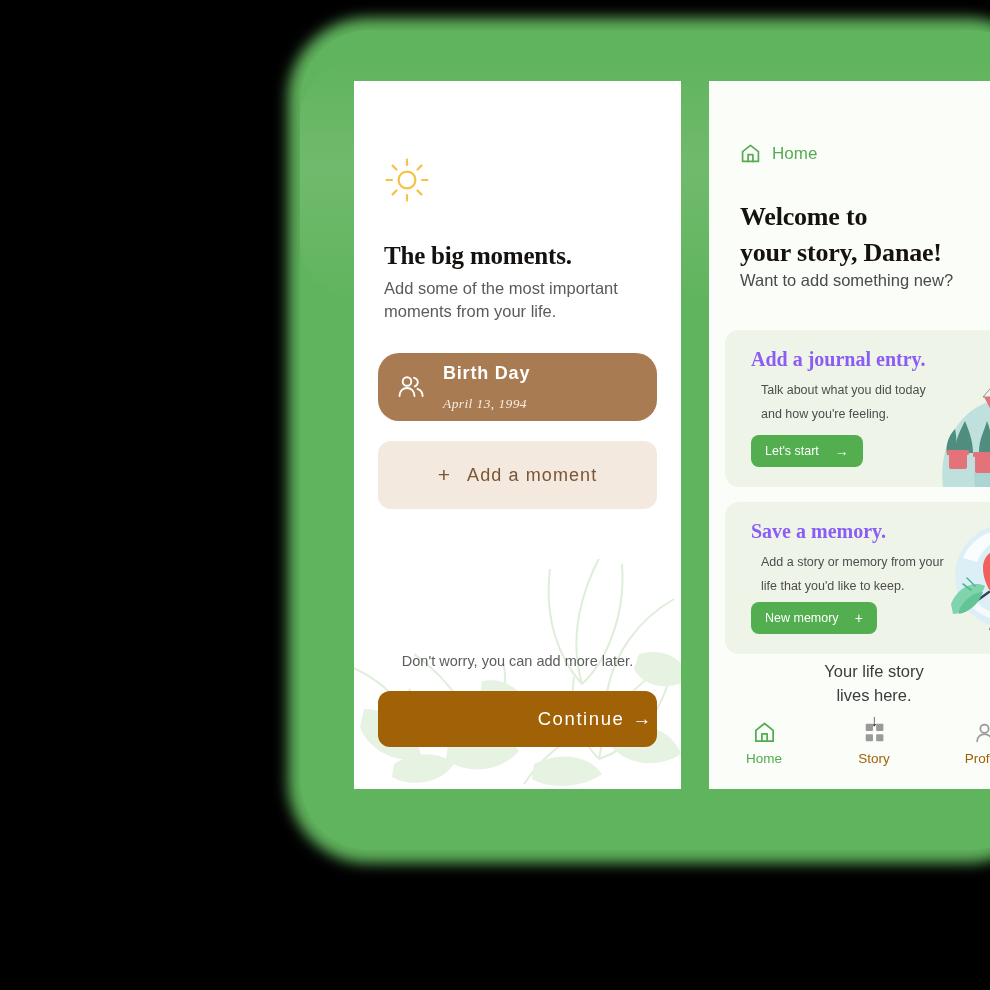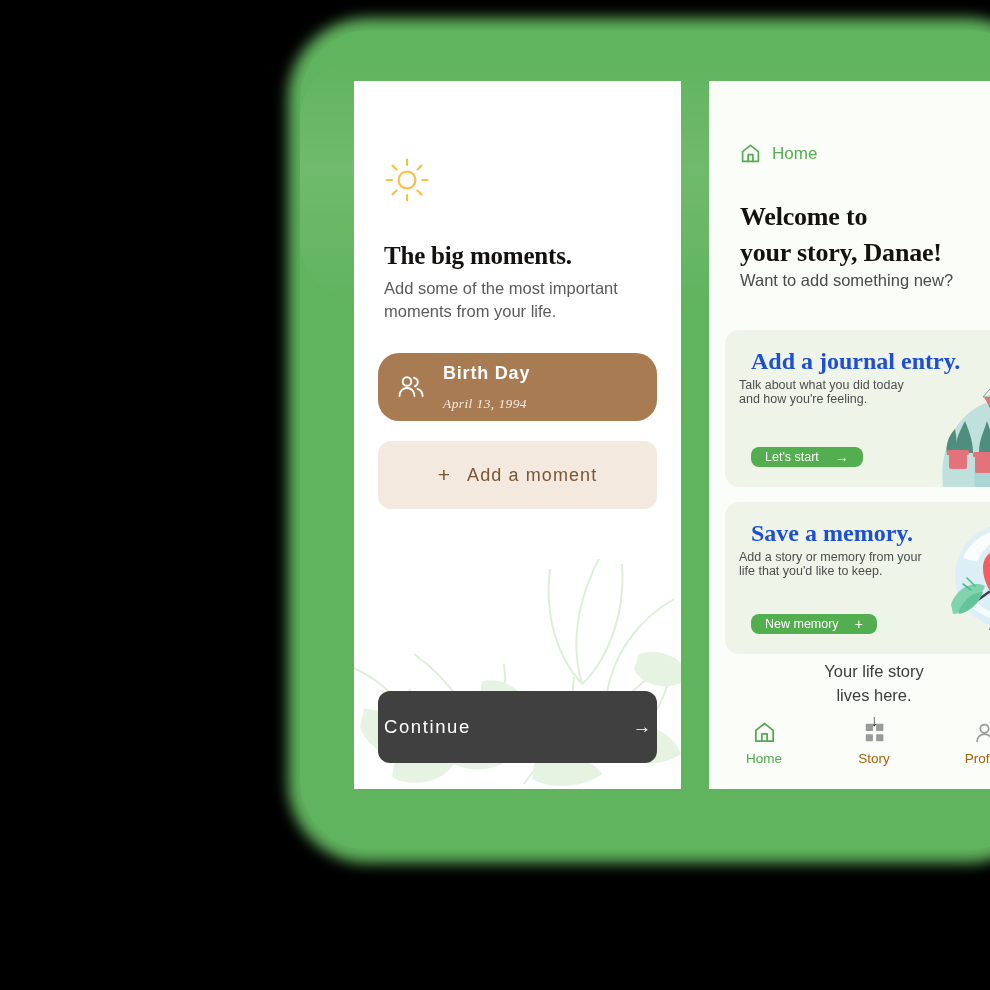--- a/index.html
+++ b/index.html
@@ -184,26 +184,26 @@
     text-align: center;
     font-size: 14.5px;
     color: #5d5d5d;
   }
 
   .continue-btn {
     position: absolute;
     left: 24px;
     top: 610px;
     width: 279px;
-    height: 72px;
-    background: #404040;
+    height: 56px;
+    background: #a16207;
     border-radius: 12px;
     display: flex;
     align-items: center;
-    justify-content: space-between;
+    justify-content: flex-end;
     color: #ffffff;
     font-size: 18.5px;
     letter-spacing: 1.6px;
     border: none;
     cursor: pointer;
   }
   .continue-btn .arr { margin-left: 8px; letter-spacing: 0; }
 
   
   .right-inner {
@@ -254,38 +254,38 @@
     overflow: hidden;
   }
   .promo-journal { top: 249px; height: 157px; }
   .promo-memory  { top: 421px; height: 152px; }
 
   .promo-title {
     position: absolute;
     left: 26px;
     top: 18px;
     font-family: "Liberation Serif", serif;
-    font-size: 24px;
+    font-size: 20px;
     font-weight: 700;
-    color: #1d4ed8;
+    color: #8b5cf6;
   }
   .promo-desc {
     position: absolute;
-    left: 14px;
+    left: 36px;
     top: 48px;
     width: 188px;
     font-size: 12.5px;
-    line-height: 14px;
+    line-height: 24px;
     color: #4d4d4d;
   }
   .promo-btn {
     position: absolute;
     left: 26px;
     bottom: 20px;
-    height: 20px;
+    height: 32px;
     background: #53ae4f;
     border-radius: 8px;
     display: flex;
     align-items: center;
     padding: 0 14px;
     color: #ffffff;
     font-size: 12.5px;
     border: none;
     cursor: pointer;
     justify-content: space-between;
@@ -412,20 +412,21 @@
           <span class="moment-title">Birth Day</span>
           <span class="moment-date">April 13, 1994</span>
         </div>
       </div>
 
       <div class="add-moment">
         <span class="plus">+</span>
         <span>Add a moment</span>
       </div>
 
+      <div class="dont-worry">Don't worry, you can add more later.</div>
 
       <button class="continue-btn">
         <span>Continue</span>
         <span class="arr">→</span>
       </button>
 
     </div>
   </div>
 
   <div class="phone phone-right">

